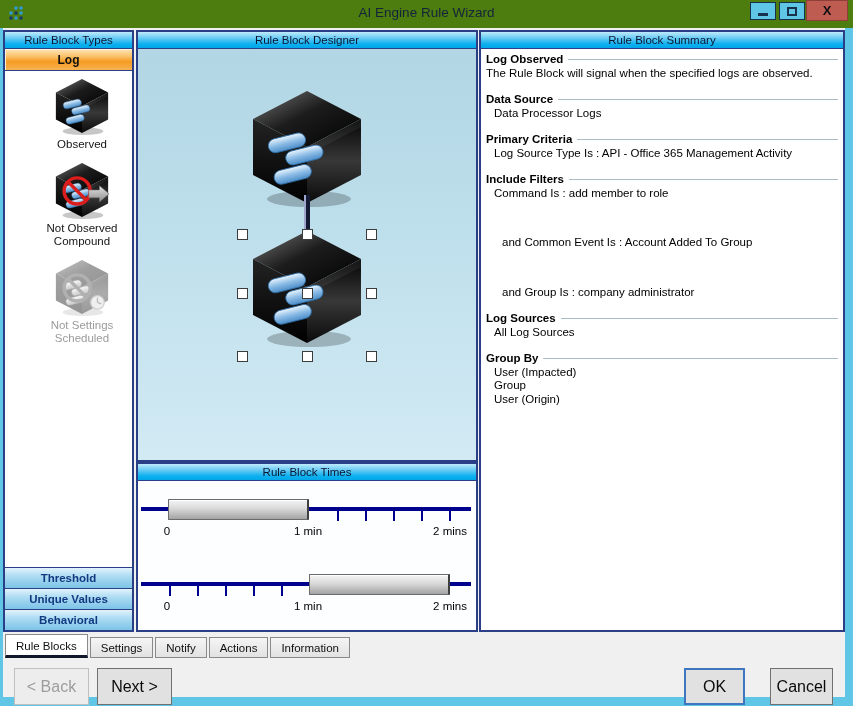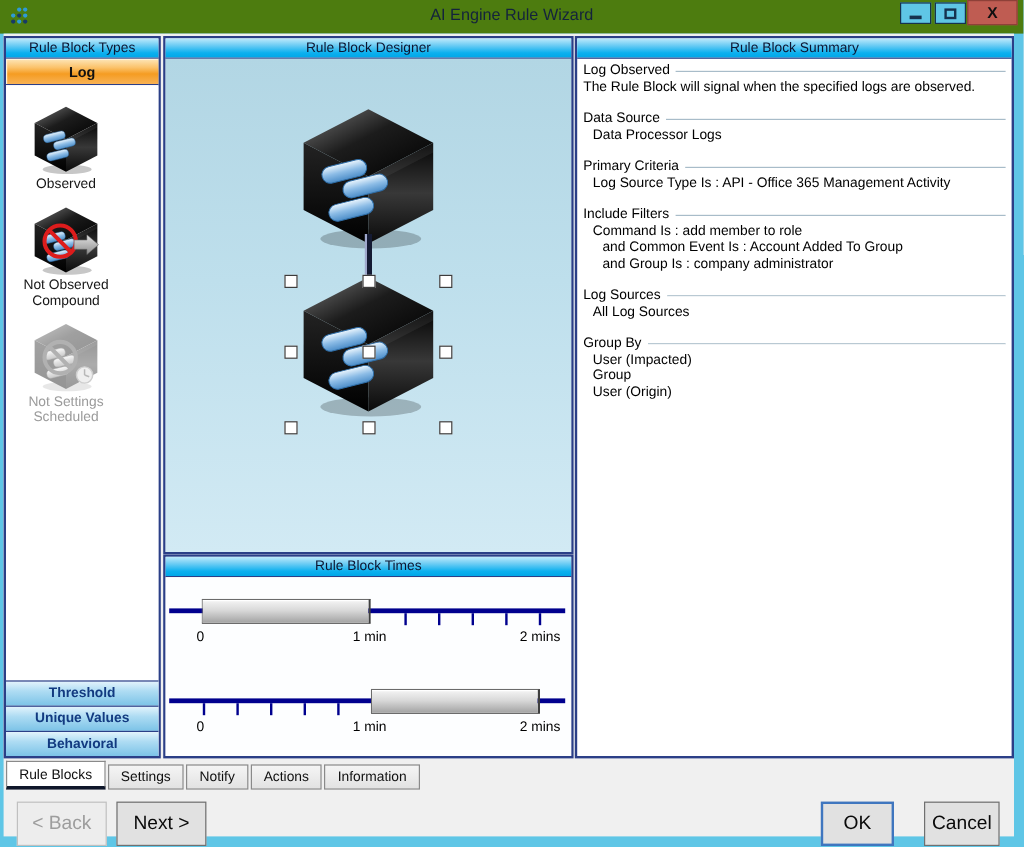--- a/index.html
+++ b/index.html
@@ -27,21 +27,21 @@
   .panel-header { height:17px; line-height:16px; text-align:center; font-size:11.5px; color:#0c1531;
                   background:linear-gradient(180deg,#bfeafb 0%,#6fcdf4 35%,#0cb0ef 75%,#00a7e8 100%);
                   border-bottom:1px solid #2b3f87; }
 
   
   .left-panel { left:0; top:2px; width:131px; height:602px; display:flex; flex-direction:column; }
   .log-btn { display:block; width:100%; height:22px; border:none; border-bottom:1px solid #2b3f87;
              background:linear-gradient(180deg,#fde7bb 0%,#fbc26a 35%,#f59c22 60%,#f8b254 100%);
              box-shadow:inset 0 1px 0 #fff3da, inset 1px 0 0 #fff3da;
              font-family:"Liberation Sans",sans-serif; font-weight:bold; font-size:12px; color:#111; cursor:pointer; }
-  .type-list { flex:1; background:#fff; display:flex; flex-direction:column; align-items:flex-start; padding-top:15px; }
+  .type-list { flex:1; background:#fff; display:flex; flex-direction:column; align-items:flex-end; padding-top:5px; }
   .type-item { display:flex; flex-direction:column; align-items:center; margin-bottom:9px; cursor:pointer; }
   .type-item .cube-svg { width:60px; height:60px; }
   .type-label { font-size:11.5px; color:#161616; text-align:center; line-height:13px; margin-top:2px; width:100px; }
   .type-item.disabled .type-label { color:#9b9b9b; }
   .type-item.disabled .cube-svg { filter:grayscale(1) opacity(0.42); }
   .bottom-btns { background:#eaf4fb; }
   .blue-btn { display:block; width:100%; height:21px; border:none; border-top:1px solid #2b3f87;
               background:linear-gradient(180deg,#e2f3fc 0%,#aedcf3 40%,#7cc3e7 100%);
               font-family:"Liberation Sans",sans-serif; font-weight:bold; font-size:11.5px; color:#123a80; cursor:pointer; }
 
@@ -61,26 +61,26 @@
   .slider-track { position:absolute; left:3px; width:330px; height:4px; background:#00008e; }
   .slider-bar { position:absolute; height:21px; border:1px solid #6b6b6b; border-right:2px solid #3f3f3f;
                 background:linear-gradient(180deg,#f5f5f5 0%,#d9d9d9 45%,#a3a3a3 100%);
                 box-shadow:inset 0 1px 0 #ffffff; border-radius:1px; cursor:pointer; }
   .tick { position:absolute; width:2px; height:10px; background:#00008e; }
   .slider-label { position:absolute; font-size:11.5px; color:#000; transform:translateX(-50%); white-space:nowrap; }
 
   
   .summary-panel { left:476px; top:2px; width:366px; height:602px; }
   .summary-body { padding:3px 5px 0 5px; font-size:11.5px; color:#000; line-height:13.5px; }
-  .sum-heading { display:flex; align-items:center; font-weight:normal; margin-top:13px; }
+  .sum-heading { display:flex; align-items:center; font-weight:bold; margin-top:13px; }
   .sum-heading.first { margin-top:1px; }
   .sum-rule { flex:1; height:2px; border-top:1px solid #a8bcc9; border-bottom:1px solid #fff; margin-left:5px; }
   .ind0 { padding-left:0; }
   .ind1 { padding-left:8px; }
-  .ind2 { padding-left:16px; }
+  .ind2 { padding-left:16px;margin-top:36px; }
 
   
   .tabstrip { position:absolute; left:2px; top:604px; height:26px; display:flex; align-items:flex-end; }
   .tab { height:21px; line-height:20px; padding:0 10px; font-size:11.5px; color:#101010;
          background:linear-gradient(180deg,#f5f5f5,#e2e2e2); border:1px solid #8a8a8a; margin-right:2px;
          cursor:pointer; }
   .tab.active { height:24px; line-height:23px; background:#ffffff; border-bottom:3px solid #0f172a; z-index:3; }
 
   
   .btn { position:absolute; top:640px; height:37px; background:#e1e1e1; border:1px solid #707070;

